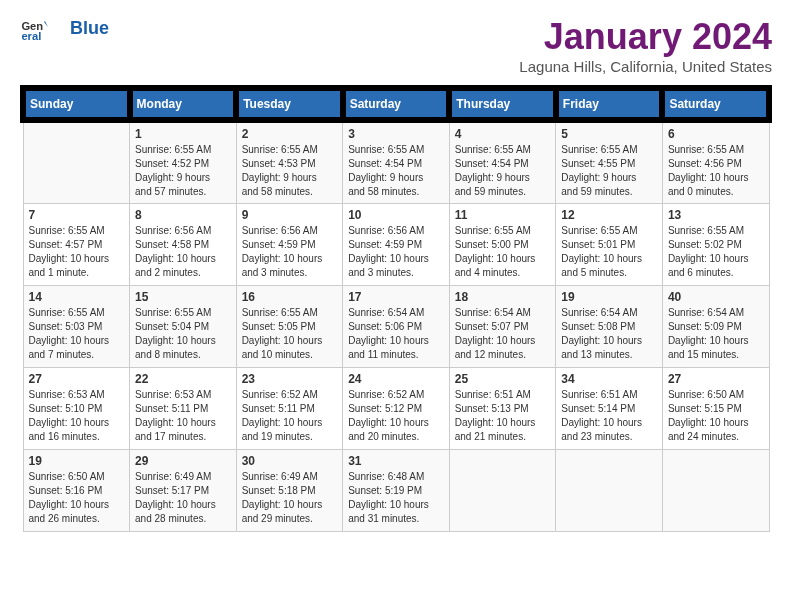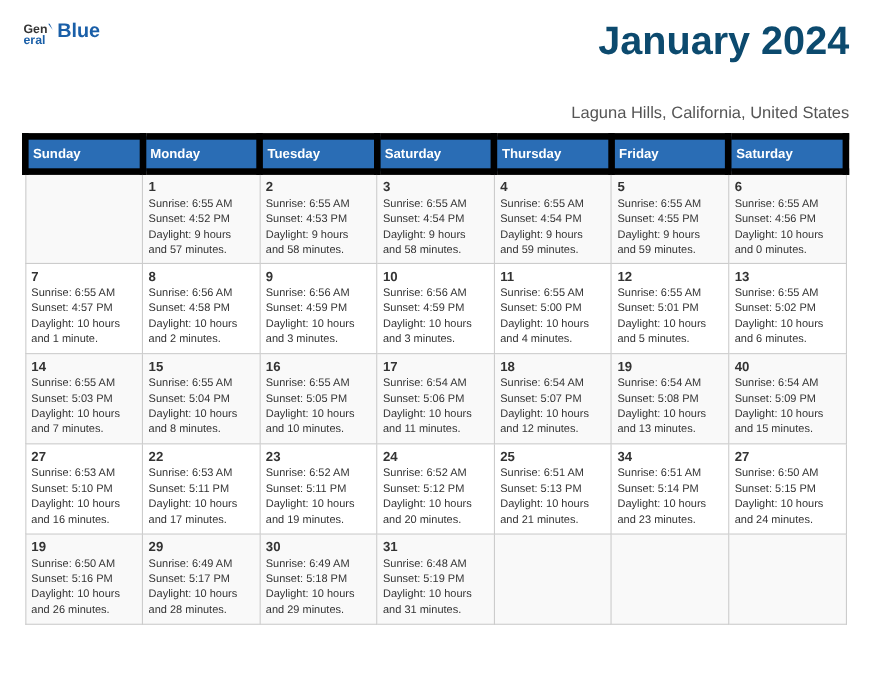--- a/index.html
+++ b/index.html
@@ -12,21 +12,21 @@
     }
     .header {
       display: flex;
       justify-content: space-between;
       align-items: flex-start;
       margin-bottom: 10px;
     }
     .logo {
       display: flex;
       align-items: center;
-      gap: 4px;
+      gap: 22px;
     }
     .logo-text-general {
       font-size: 18px;
       font-weight: bold;
       color: #333;
     }
     .logo-text-blue {
       font-size: 18px;
       font-weight: bold;
       color: #1a5fa8;
@@ -34,26 +34,25 @@
     .logo-icon {
       width: 28px;
       height: 28px;
     }
     .title-block {
       text-align: right;
     }
     .calendar-title {
       font-size: 36px;
       font-weight: bold;
-      color: #0c4a6e;
+      color: #701a75;
     }
     .calendar-subtitle {
       font-size: 15px;
       color: #555;
-      margin-top: 36px;
     }
     table {
       width: 100%;
       border-collapse: collapse;
       font-size: 11px;
     }
     thead tr th {
       background-color: #2a6db5;
       color: #fff;
       padding: 6px 4px;

